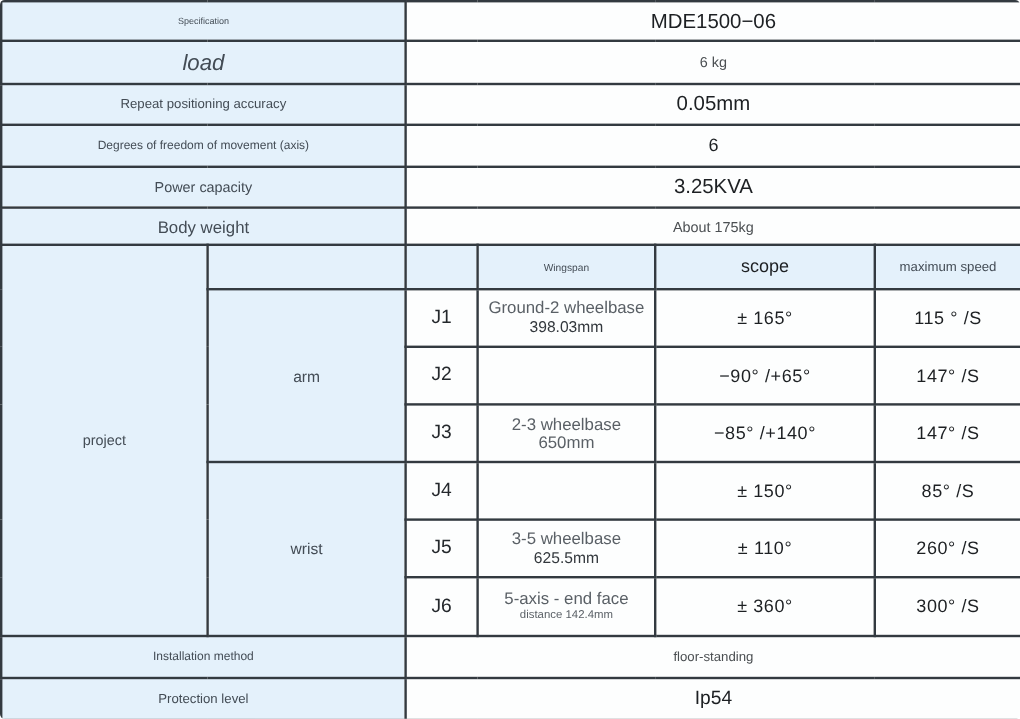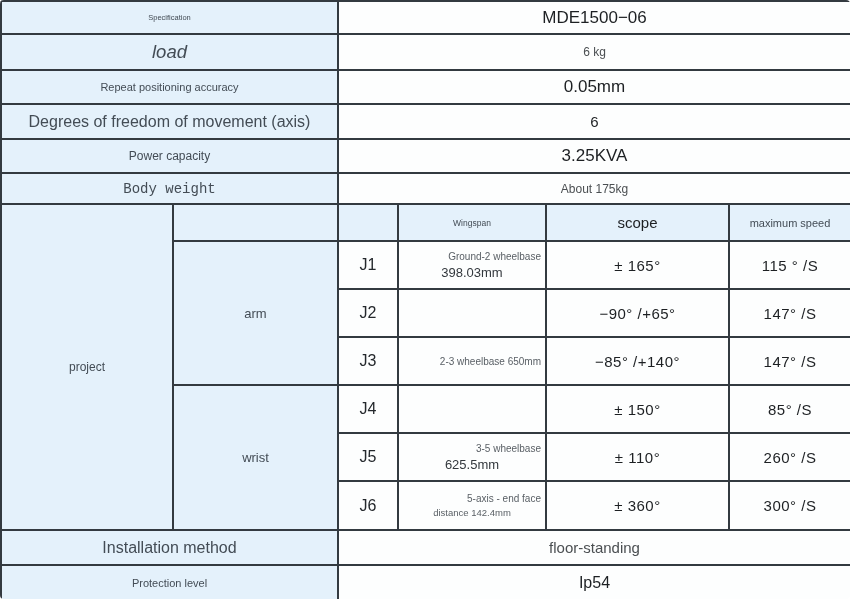--- a/index.html
+++ b/index.html
@@ -6,28 +6,28 @@
   body{font-family:"Liberation Sans","DejaVu Sans",sans-serif;}
   .sheet{width:850px;height:599px;border-radius:4px;overflow:hidden;box-sizing:border-box;}
   table.spec{width:850px;height:599px;border-collapse:collapse;table-layout:fixed;}
   table.spec td{border:2px solid #333a40;text-align:center;vertical-align:middle;padding:0 4px;overflow:hidden;}
   .blue{background:#e4f1fb;}
   .white{background:#fdfefe;}
   .lbl{color:#434c55;}
   .val{color:#1d2023;}
   .gray{color:#4b4f52;}
   
-  .fz7{font-size:7.5px;}  .fz8{font-size:8.5px;}  .fz9{font-size:15px;}
-  .fz10{font-size:16px;}  .fz11{font-size:11px;margin-top:20px;}  .fz12{font-size:12px;}
-  .fz13{font-size:13px;}  .fz14{font-size:14px;font-family:Liberation Mono, monospace;}  .fz15{font-size:15px;}
+  .fz7{font-size:7.5px;}  .fz8{font-size:8.5px;}  .fz9{font-size:11px;}
+  .fz10{font-size:10px;}  .fz11{font-size:11px;margin-top:20px;}  .fz12{font-size:12px;}
+  .fz13{font-size:13px;}  .fz14{font-size:14px;}  .fz15{font-size:15px;}
   .fz16{font-size:16px;}  .fz17{font-size:17px;}  .fz18{font-size:18.5px;font-style:italic;}
   
   .h33{height:33px;} .h36{height:36px;} .h34{height:34px;} .h35{height:35px;}
   .h31{height:31px;} .h37{height:37px;} .h48{height:48px;} .h49{height:49px;}
-  .ws-line1{font-size:10px;color:#5a6066;line-height:15px;text-align:right;}
+  .ws-line1{font-size:14px;color:#5a6066;line-height:15px;}
   .ws-line2{font-size:13px;color:#33383d;line-height:17px;}
   .ws-line2.small{font-size:9.5px;color:#5a6066;line-height:14px;}
   .ws-line1:empty,.ws-line2:empty{display:none;}
   .jlbl{font-size:16px;color:#24282c;}
   .scopeval,.speedval{font-size:15px;color:#1d2023;letter-spacing:.5px;}
 </style>
 </head>
 <body>
 
 <div class="sheet">

